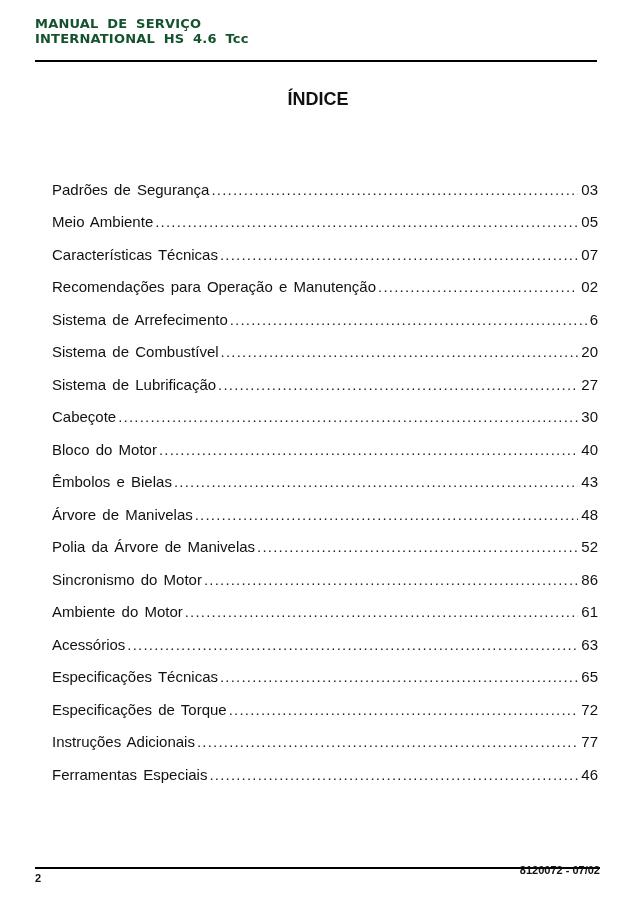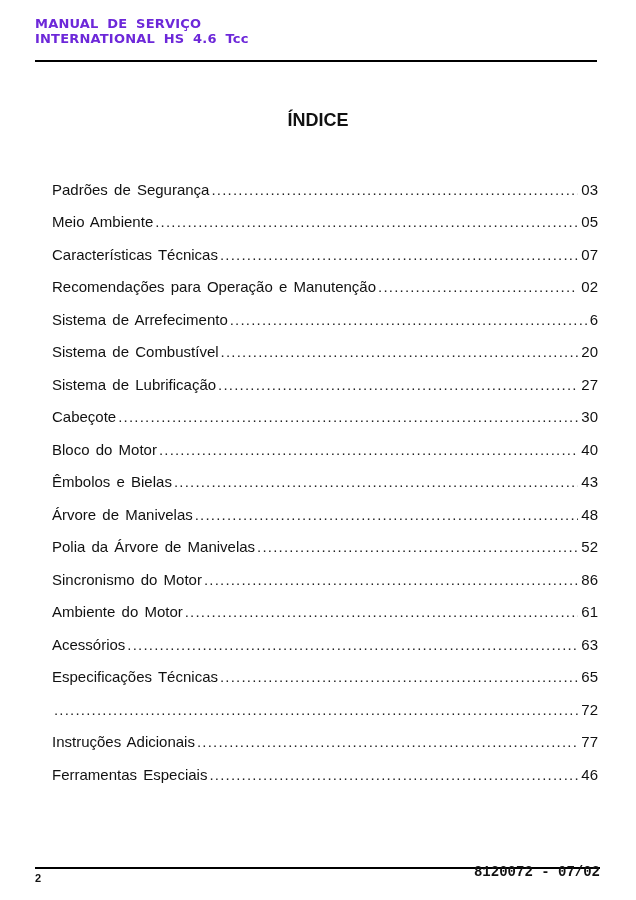--- a/index.html
+++ b/index.html
@@ -1,28 +1,28 @@
 <!DOCTYPE html>
 <html><head>
 <meta charset="utf-8">
 <style>
   html, body { margin: 0; padding: 0; background: #ffffff; }
   body { width: 636px; height: 900px; position: relative; overflow: hidden; color: #111; }
-  .header { position: absolute; left: 35px; top: 17px; font-family: "DejaVu Sans", sans-serif; font-weight: bold; font-size: 13px; line-height: 14.5px; letter-spacing: 0.2px; word-spacing: 4px; color: #6d28d9; }
+  .header { position: absolute; left: 35px; top: 17px; font-family: "DejaVu Sans", sans-serif; font-weight: bold; font-size: 13px; line-height: 14.5px; letter-spacing: 0.2px; word-spacing: 4px; color: #14532d; }
   .header-rule { position: absolute; left: 35px; top: 60px; width: 562px; height: 2px; background: #000; }
-  .title { position: absolute; left: 0; width: 636px; top: 110px; text-align: center; font-family: "Liberation Sans", sans-serif; font-weight: bold; font-size: 18px; color: #111; }
+  .title { position: absolute; left: 0; width: 636px; top: 89px; text-align: center; font-family: "Liberation Sans", sans-serif; font-weight: bold; font-size: 18px; color: #111; }
   .toc { position: absolute; left: 52px; top: 173px; width: 546px; }
   .toc-row { display: flex; align-items: center; height: 32.5px; font-family: "Liberation Sans", sans-serif; font-size: 15px; color: #111; white-space: nowrap; }
   .toc-label { flex: 0 0 auto; word-spacing: 2px; }
   .toc-dots { flex: 1 1 auto; overflow: hidden; margin: 0 3px 0 2px; letter-spacing: 1.2px; color: #222; }
   .toc-dots::before { content: "......................................................................................................................................................................"; }
   .toc-page { flex: 0 0 auto; }
   .footer-rule { position: absolute; left: 35px; top: 867px; width: 565px; height: 1.5px; background: #000; }
   .footer-left { position: absolute; left: 35px; top: 872px; font-family: "Liberation Sans", sans-serif; font-weight: bold; font-size: 11px; }
-  .footer-right { position: absolute; right: 36px; top: 864px; font-family: Liberation Mono, monospace; font-weight: bold; font-size: 14px; }
+  .footer-right { position: absolute; right: 36px; top: 864px; font-family: Liberation Sans, sans-serif; font-weight: bold; font-size: 11px; }
 </style>
 </head>
 <body>
 
 <div class="header">
   <div>MANUAL DE SERVIÇO</div>
   <div>INTERNATIONAL HS 4.6 Tcc</div>
 </div>
 <div class="header-rule"></div>
 
@@ -103,20 +103,21 @@
       <span class="toc-label">Acessórios</span>
       <span class="toc-dots"></span>
       <span class="toc-page">63</span>
     </div>
   <div class="toc-row">
       <span class="toc-label">Especificações Técnicas</span>
       <span class="toc-dots"></span>
       <span class="toc-page">65</span>
     </div>
   <div class="toc-row">
+      <span class="toc-label">Especificações de Torque</span>
       <span class="toc-dots"></span>
       <span class="toc-page">72</span>
     </div>
   <div class="toc-row">
       <span class="toc-label">Instruções Adicionais</span>
       <span class="toc-dots"></span>
       <span class="toc-page">77</span>
     </div>
   <div class="toc-row">
       <span class="toc-label">Ferramentas Especiais</span>

